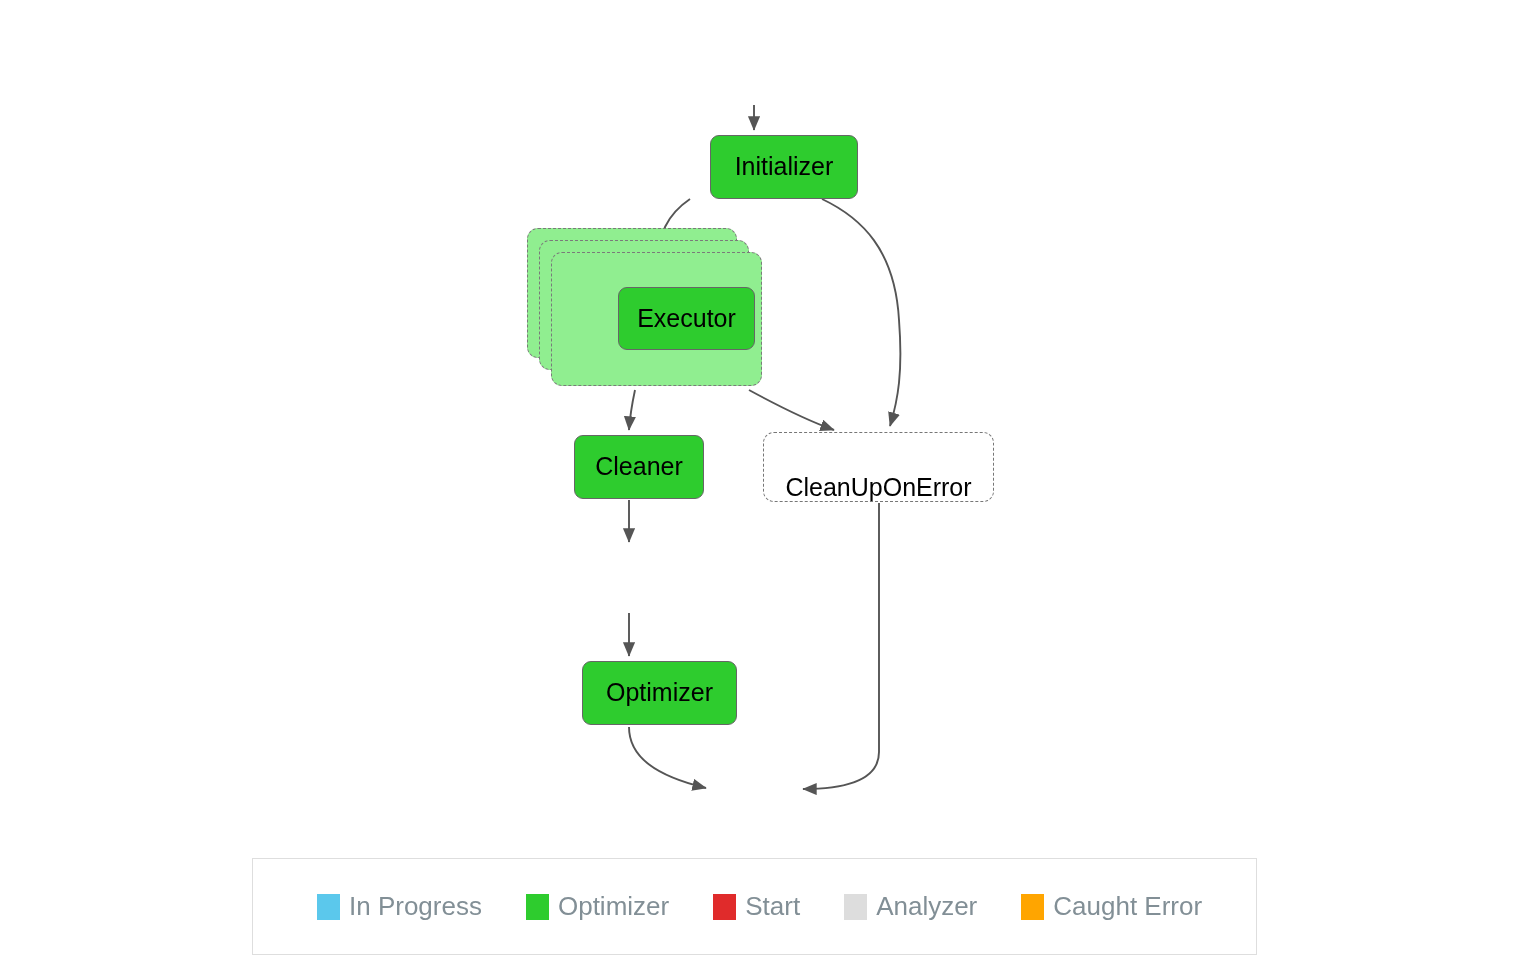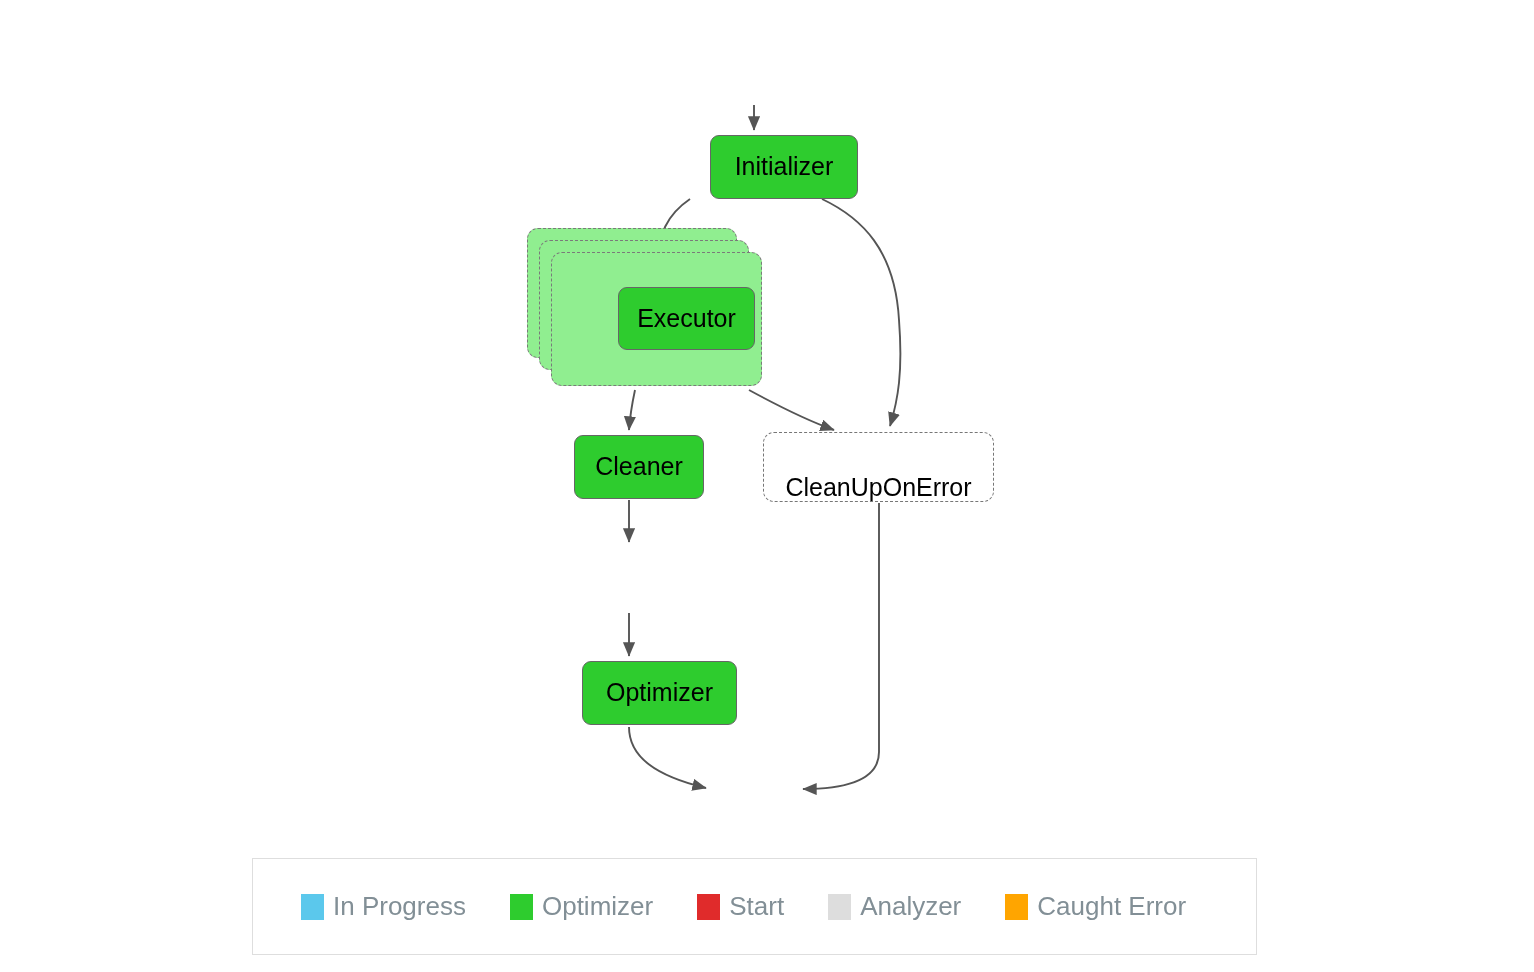--- a/index.html
+++ b/index.html
@@ -77,21 +77,21 @@
     position: absolute;
     left: 252px;
     top: 858px;
     width: 1005px;
     height: 97px;
     box-sizing: border-box;
     border: 1.4px solid #DEDEDE;
     background: #ffffff;
     display: flex;
     align-items: center;
-    padding-left: 48px;
+    padding-left: 64px;
   }
   .legend-item {
     display: flex;
     align-items: center;
     margin-right: 44px;
   }
   .legend-swatch {
     width: 23px;
     height: 26px;
     margin-right: 9px;

